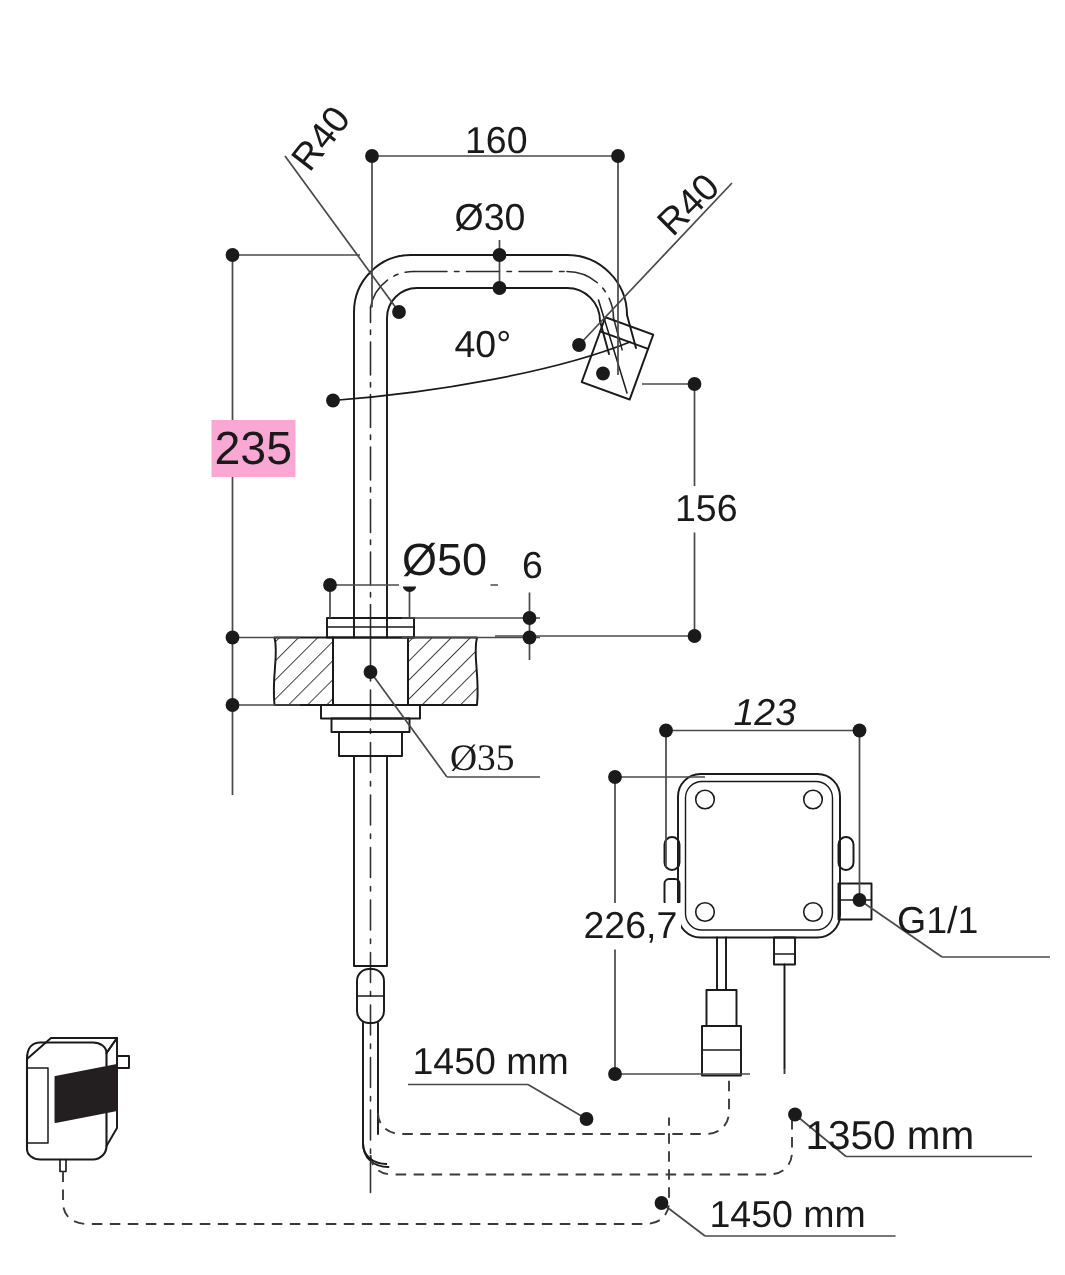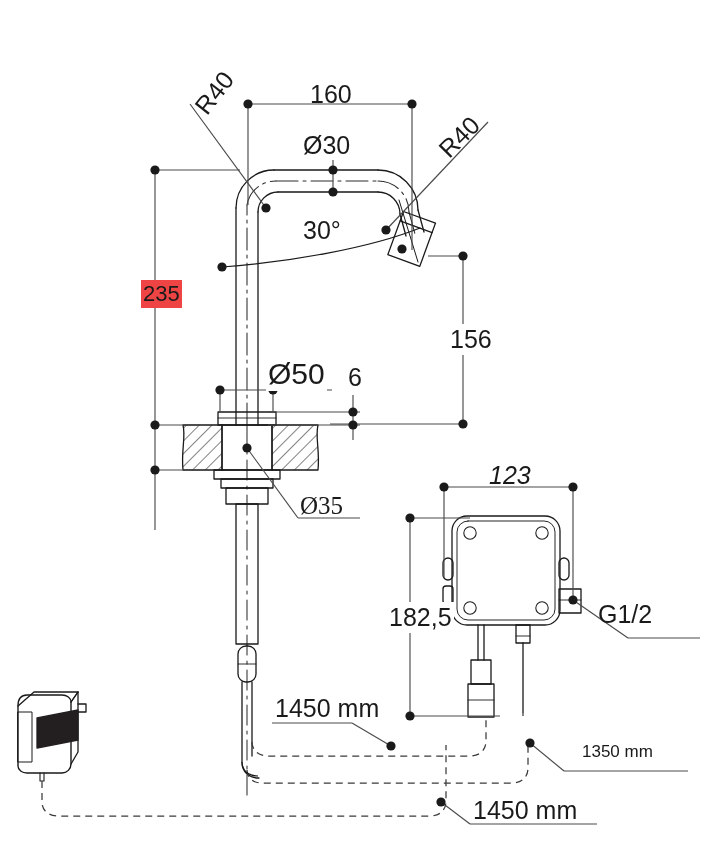--- a/index.html
+++ b/index.html
@@ -281,38 +281,38 @@
 <div class="lbl" style="left:310px;top:80px;font-size:25px;">160</div>
 
 <div class="lbl" style="left:303px;top:131px;font-size:25px;">Ø30</div>
 
 <div class="lbl" style="left:189px;top:102px;font-size:25px;transform:rotate(-52deg);
             transform-origin:left top;">R40</div>
 
 <div class="lbl" style="left:433px;top:143px;font-size:25px;transform:rotate(-45deg);
             transform-origin:left top;">R40</div>
 
-<div class="lbl" style="left:303px;top:216px;font-size:25px;">30°</div>
-
-<div class="lbl" style="left:141px;top:280px;font-size:22px;background:#ef4444;padding:1px 2px;">235</div>
+<div class="lbl" style="left:303px;top:216px;font-size:25px;">40°</div>
+
+<div class="lbl" style="left:141px;top:280px;font-size:31px;background:#f9a8d4;padding:1px 2px;">235</div>
 
 <div class="lbl" style="left:448px;top:324px;font-size:25px;background:#fff;padding:1px 2px;">156</div>
 
 <div class="lbl" style="left:266px;top:357px;font-size:30px;background:#fff;padding:0 2px;">Ø50</div>
 
 <div class="lbl" style="left:346px;top:363px;font-size:25px;background:#fff;padding:0 2px;">6</div>
 
 
 <div class="lbl" style="left:300px;top:492px;font-size:25px;font-family:Liberation Serif, serif;">Ø35</div>
 
 <div class="lbl" style="left:489px;top:461px;font-size:25px;font-style:italic;">123</div>
 
-<div class="lbl" style="left:387px;top:602px;font-size:25px;background:#fff;padding:1px 2px;">182,5</div>
-
-<div class="lbl" style="left:598px;top:600px;font-size:25px;">G1/2</div>
+<div class="lbl" style="left:387px;top:602px;font-size:25px;background:#fff;padding:1px 2px;">226,7</div>
+
+<div class="lbl" style="left:598px;top:600px;font-size:25px;">G1/1</div>
 
 <div class="lbl" style="left:275px;top:694px;font-size:25px;">1450 mm</div>
 
-<div class="lbl" style="left:582px;top:742px;font-size:17px;">1350 mm</div>
+<div class="lbl" style="left:537px;top:742px;font-size:27px;">1350 mm</div>
 
 <div class="lbl" style="left:473px;top:796px;font-size:25px;">1450 mm</div>
 
 </div>
 
 </body></html>

